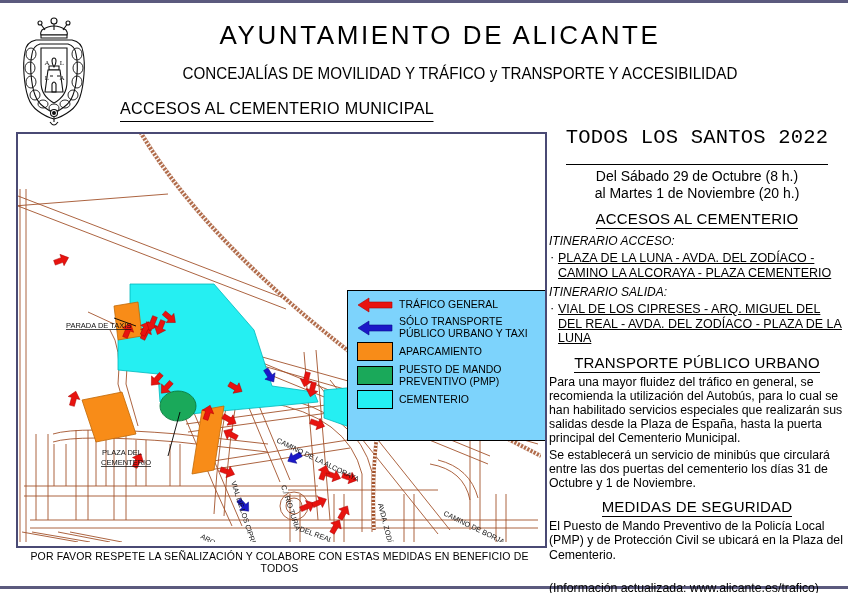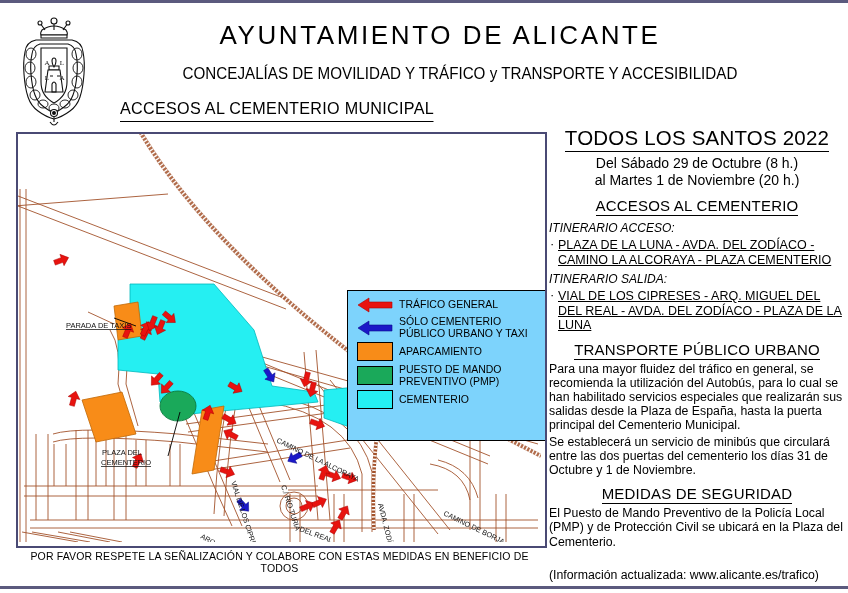--- a/index.html
+++ b/index.html
@@ -54,21 +54,21 @@
   }
   .lg-row{display:flex;align-items:center;margin-bottom:3px;}
   .lg-sym{width:42px;flex:0 0 42px;display:flex;align-items:center;justify-content:center;}
   .lg-txt{font-size:10.5px;line-height:11.5px;padding-left:3px;}
   .swatch{width:34px;height:17px;border:1px solid #000;}
 
   
   #right{position:absolute;left:549px;top:126px;width:296px;}
   .r-h1{
     font-size:20.5px;text-align:left;letter-spacing:0.2px;
-    border-bottom:1.6px solid #000;display:inline-block;padding-bottom:1px;
+    border-bottom:1.6px solid #000;display:inline-block;padding-bottom:15px;font-family:Liberation Mono, monospace;
   }
   .ctr{text-align:center;}
   .r-dates{font-size:14px;text-align:center;line-height:16.5px;margin-top:3px;}
   .r-h2{
     font-size:15px;letter-spacing:0.2px;
     border-bottom:1.3px solid #000;display:inline-block;padding-bottom:1px;
   }
   .r-h2-wrap{text-align:center;margin-top:9px;}
   .r-ital{font-size:12px;font-style:italic;margin-top:5px;}
   .r-item{font-size:12.5px;line-height:14.5px;margin-top:3px;padding-left:9px;position:relative;text-decoration:underline;}
@@ -369,21 +369,21 @@
       </div>
     </div>
 
     <div class="lg-row">
       <div class="lg-sym">
         <svg width="36" height="16" viewBox="0 0 36 16">
           <path d="M1 8 L12 1 L12 5 L35 5 L35 11 L12 11 L12 15 Z" fill="#1b18c8" stroke="#0a0a8c" stroke-width="0.6"></path>
         </svg>
       </div>
       <div class="lg-txt">
-        <div>SÓLO CEMENTERIO</div>
+        <div>SÓLO TRANSPORTE</div>
         <div>PÚBLICO URBANO Y TAXI</div>
       </div>
     </div>
 
     <div class="lg-row">
       <div class="lg-sym">
         <div class="swatch" style="background:#f88c18"></div>
       </div>
       <div class="lg-txt">
         <div>APARCAMIENTO</div>

